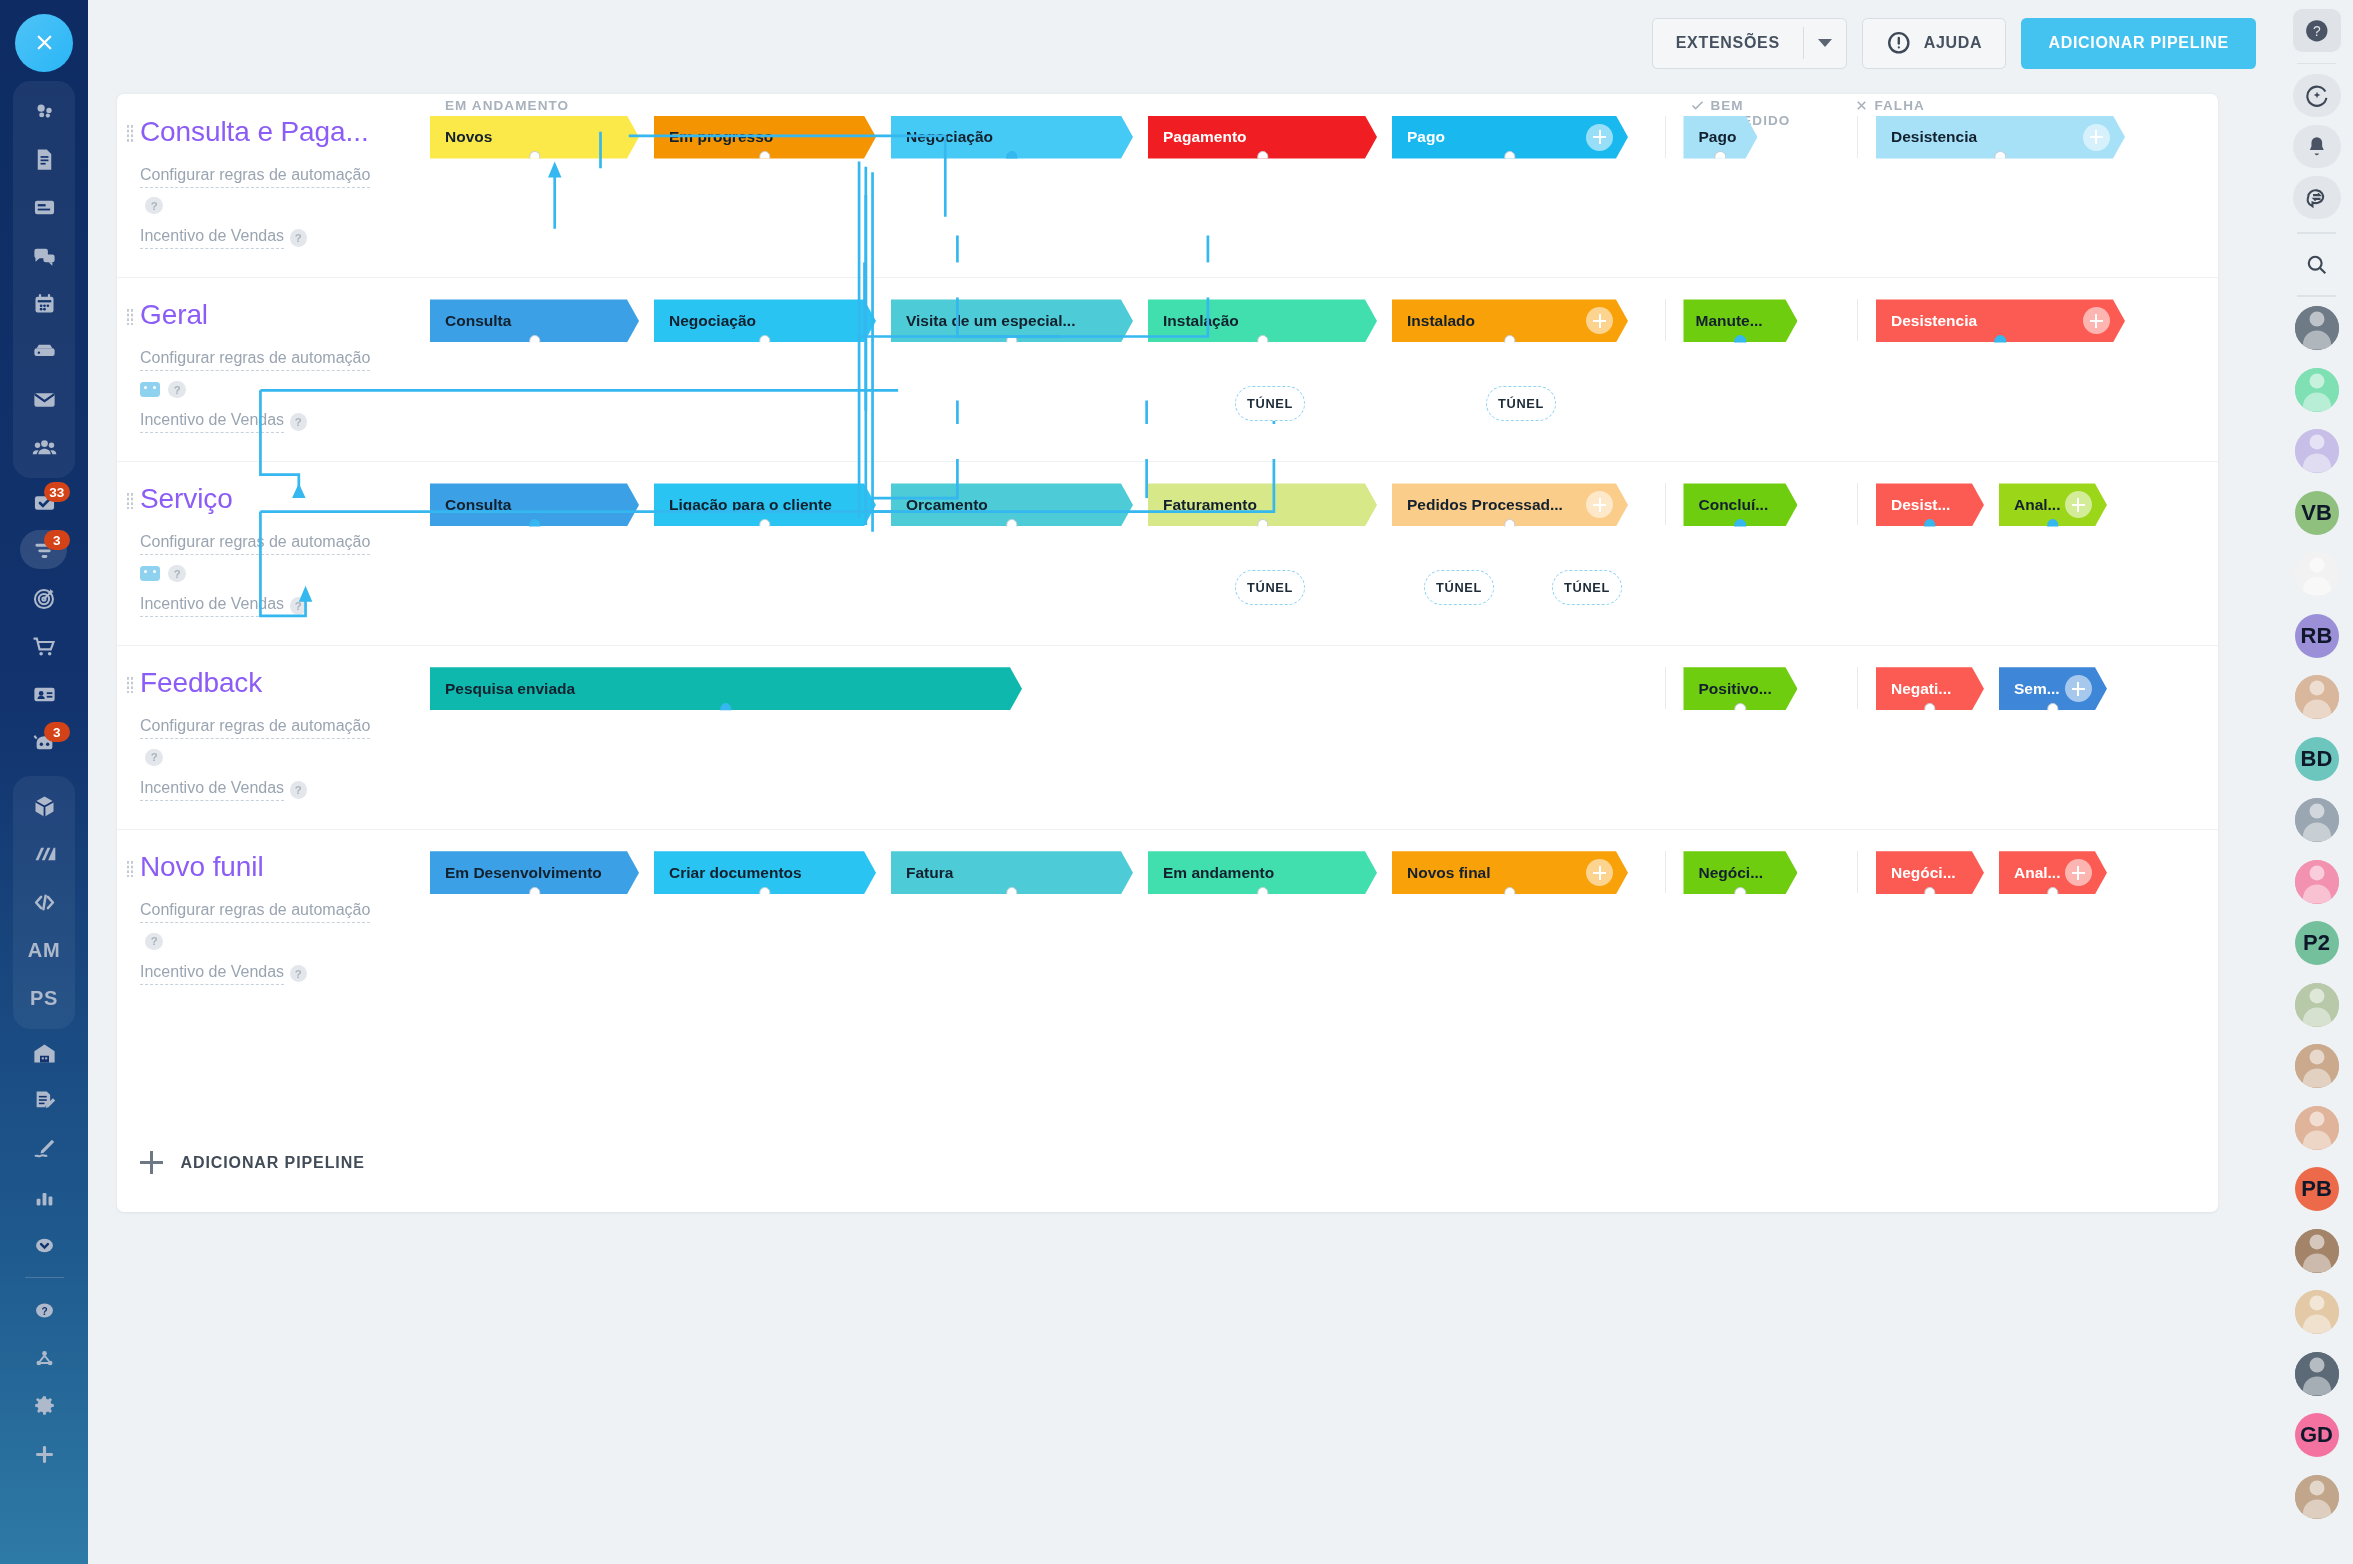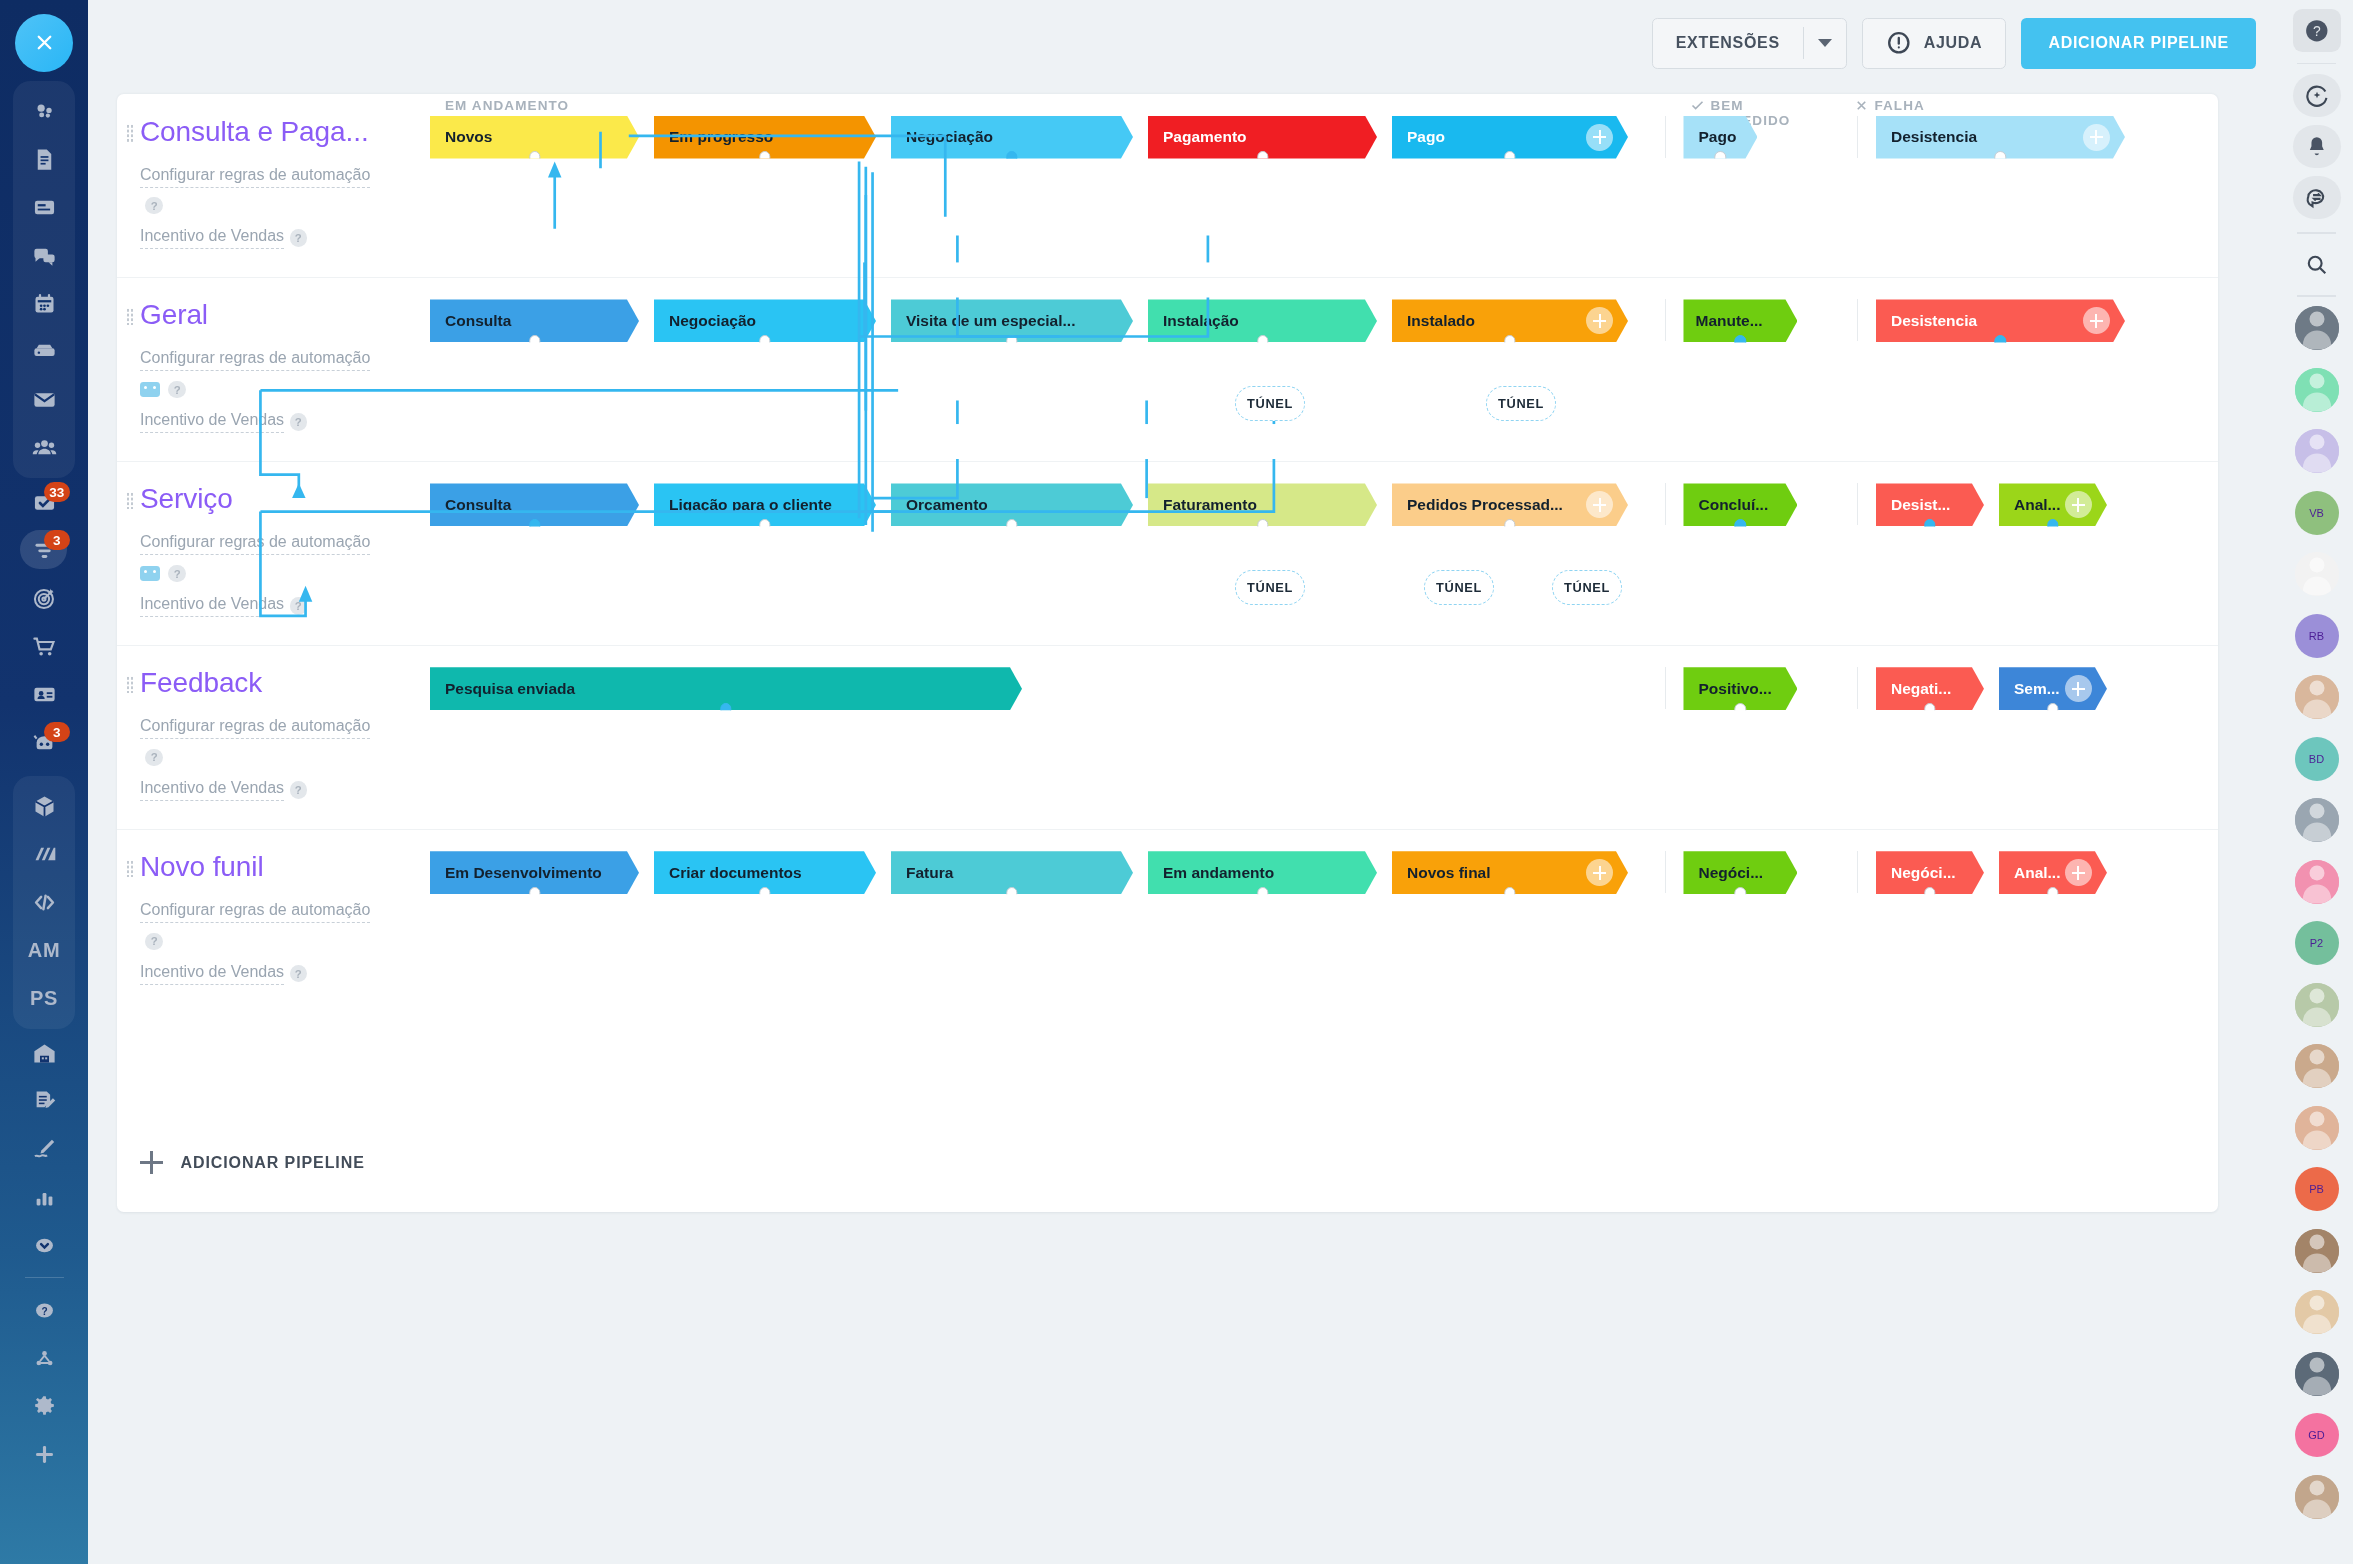--- a/index.html
+++ b/index.html
@@ -61,21 +61,21 @@
     display:flex;align-items:center;justify-content:center;margin-bottom:8px;
   }
   .rr-plain{
     width:48px;height:43px;display:flex;align-items:center;justify-content:center;margin-bottom:4px;
   }
   .rr-btn svg,.rr-round svg,.rr-plain svg{width:25.6px;height:25.6px;fill:#4a5464;}
   .rr-sep{width:39px;height:1.3px;background:#dde2e7;margin:5.4px 0 9.4px;}
   .av{
     width:44px;height:44px;border-radius:22px;margin-bottom:17.5px;
     display:flex;align-items:center;justify-content:center;
-    color:#4c1d95;font-size:11px;font-weight:400;overflow:hidden;position:relative;
+    color:#0f172a;font-size:22px;font-weight:700;overflow:hidden;position:relative;
     background:#cfd6dd;flex:0 0 auto;
   }
 
   
   #topbar{
     position:absolute; left:88px; top:0; right:75px; height:86px;
     display:flex; align-items:center; padding:0 23px 0 32px;
   }
   #page-title{font-size:30px;font-weight:400;color:#222d3a;letter-spacing:-0.2px;}
   .tb-spacer{flex:1;}

